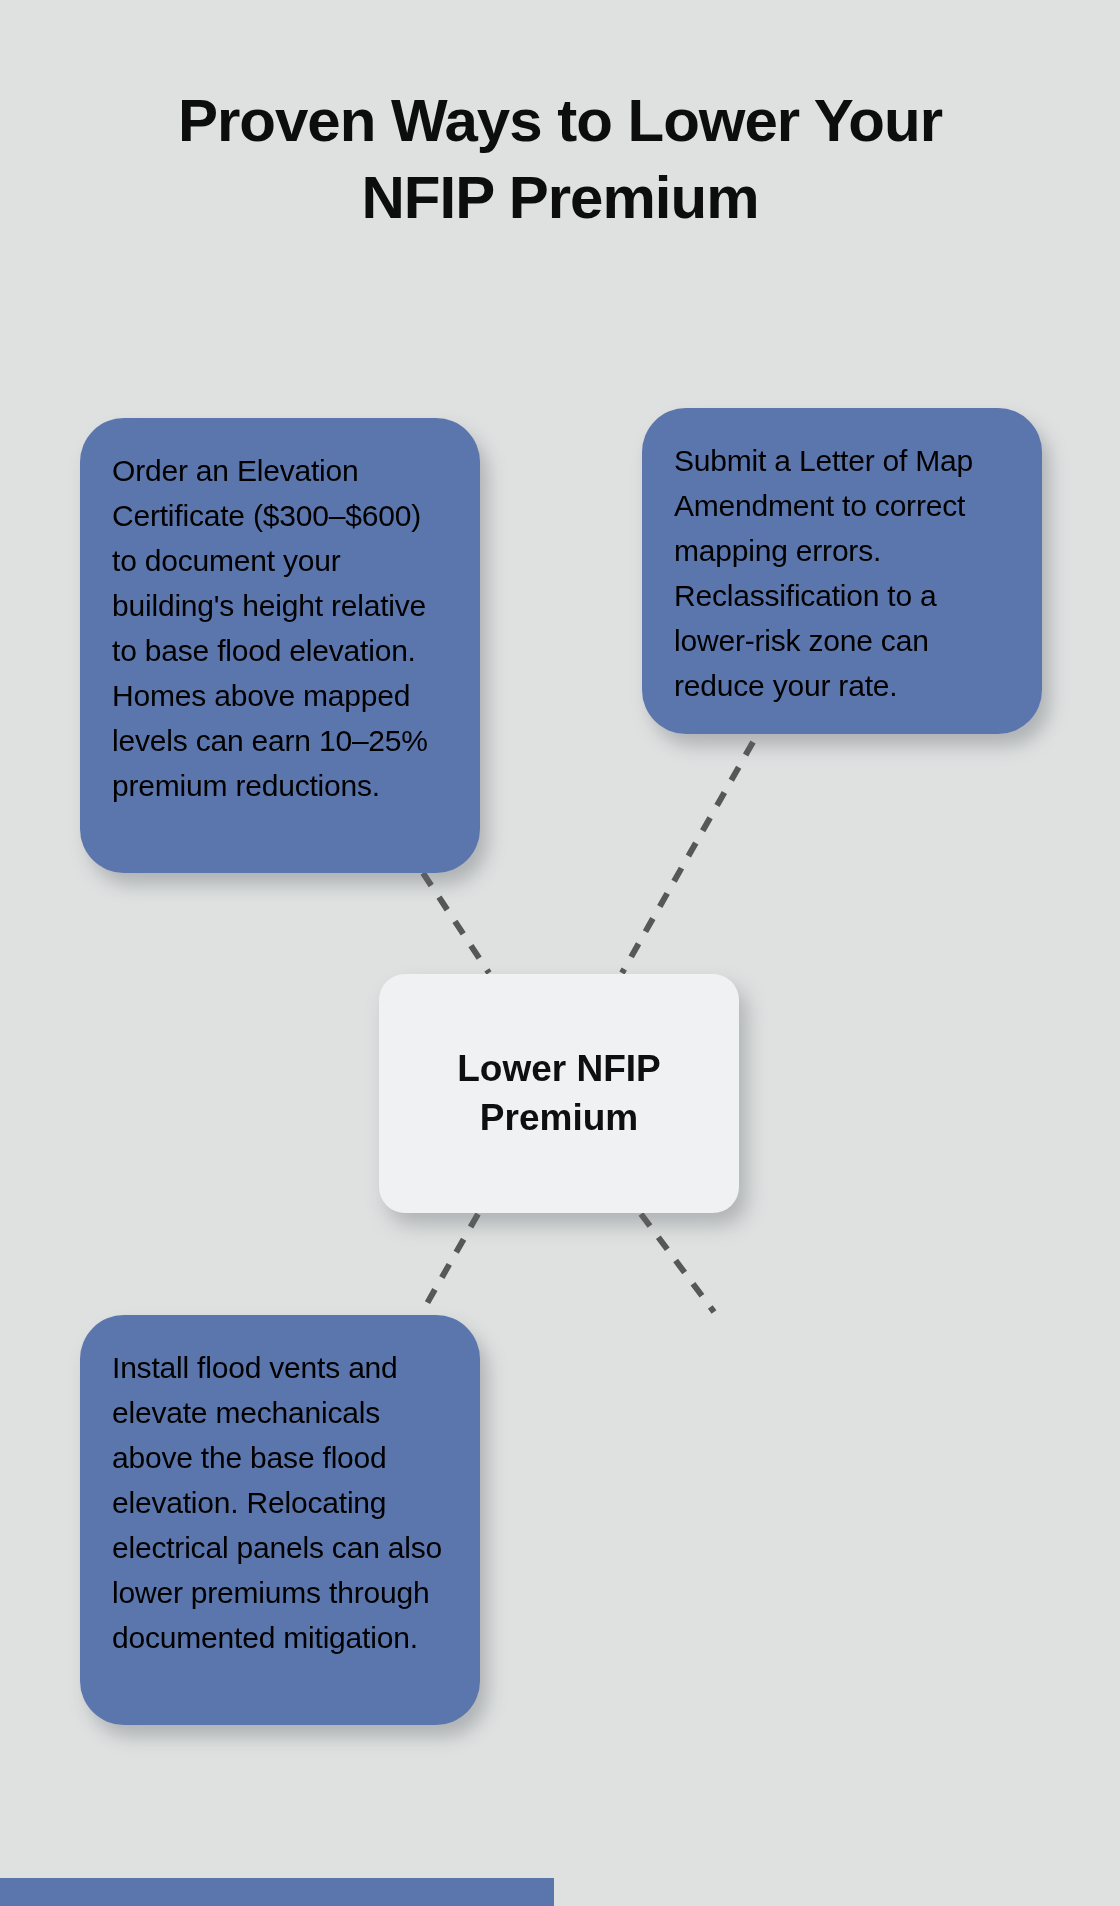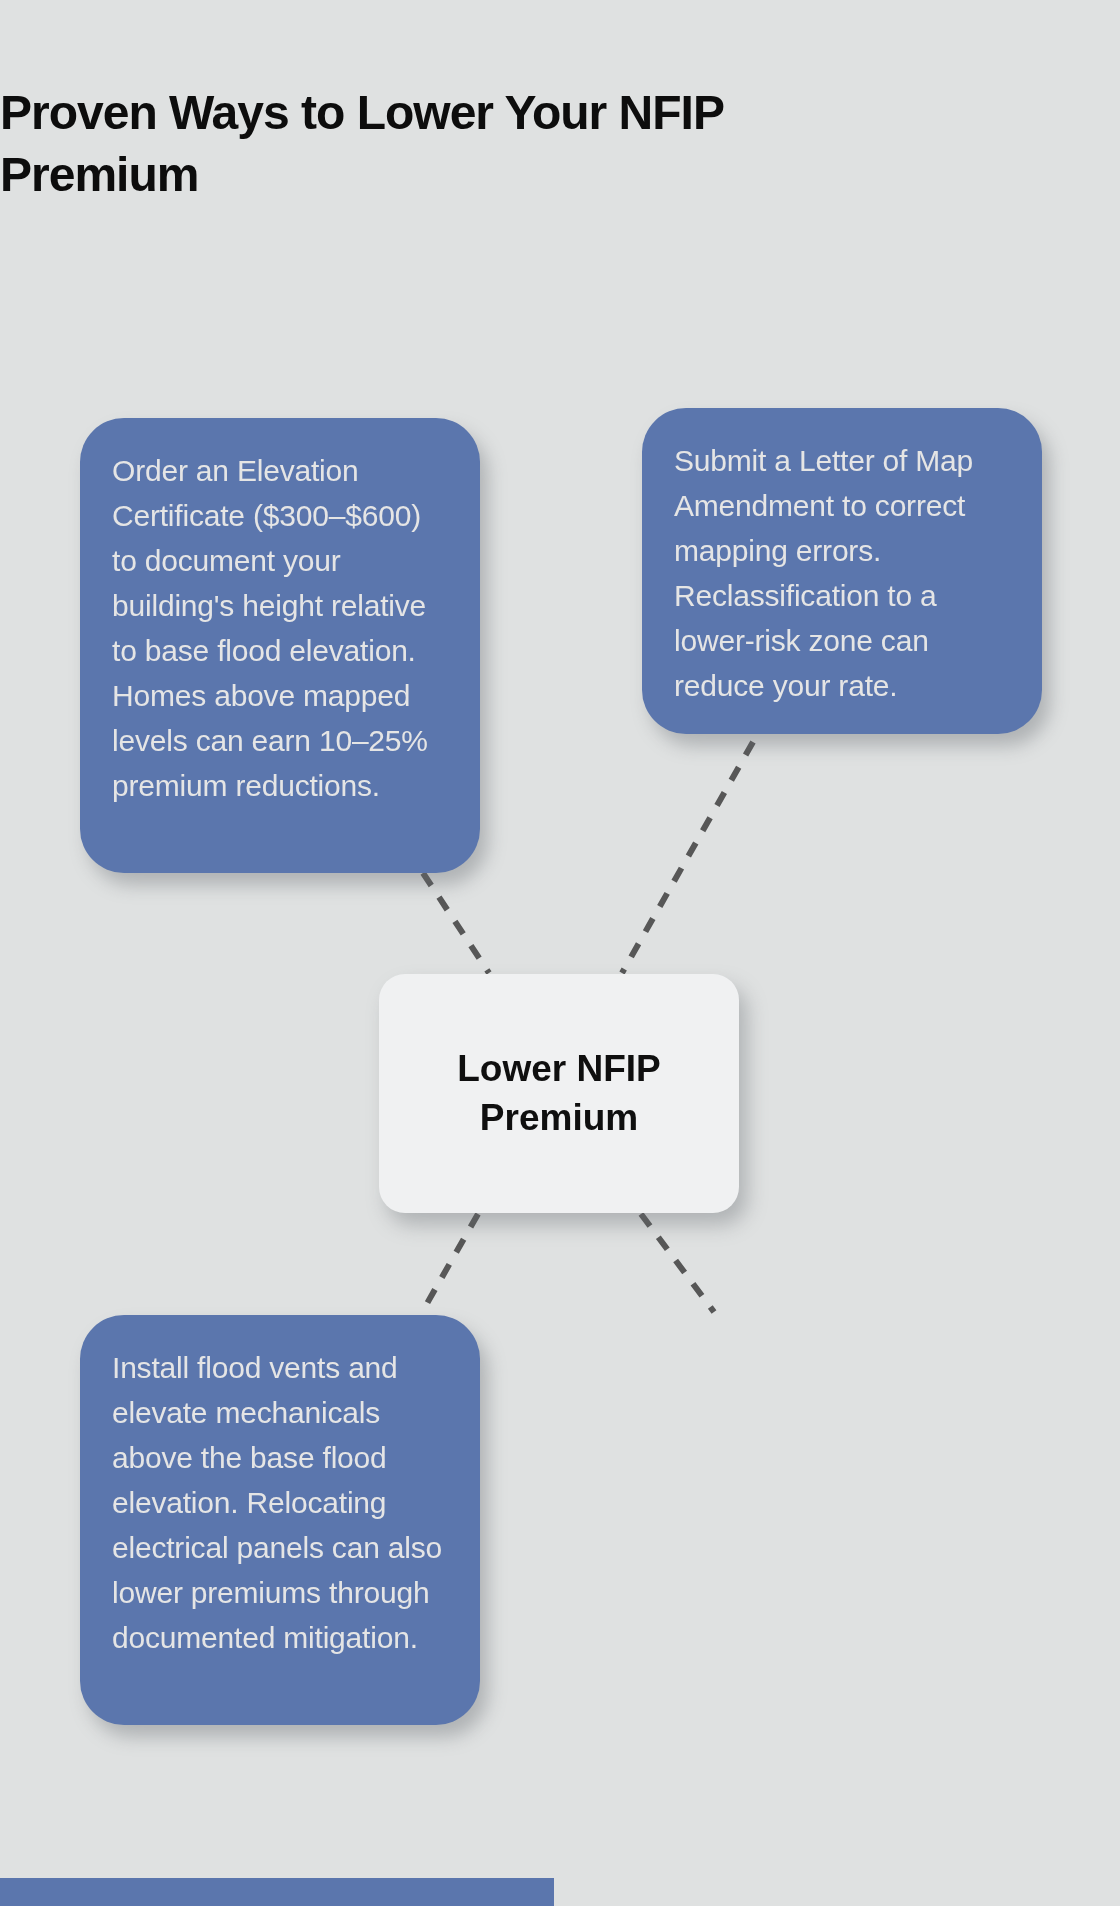--- a/index.html
+++ b/index.html
@@ -13,21 +13,22 @@
     height: 1906px;
     background: #dfe1e1;
     overflow: hidden;
   }
   .title {
     position: absolute;
     top: 82px;
     left: 0;
     width: 100%;
     margin: 0;
-    font-size: 48px;
+    text-align: center;
+    font-size: 60px;
     line-height: 1.29;
     font-weight: 700;
     letter-spacing: -1px;
     color: #0d0d0d;
   }
   .title .inner {
     display: inline-block;
     max-width: 900px;
   }
   .connectors {
@@ -37,21 +38,21 @@
     height: 1906px;
     pointer-events: none;
   }
   .node-card {
     position: absolute;
     width: 400px;
     box-sizing: border-box;
     padding: 30px 32px 26px 32px;
     background: #5b76ad;
     border-radius: 44px;
-    color: #e5e5e5;
+    color: #000000;
     font-size: 30px;
     line-height: 1.5;
     letter-spacing: -0.2px;
     box-shadow: 8px 12px 18px rgba(105,110,116,0.40);
   }
   .node-tl { left: 80px;  top: 418px; min-height: 455px; }
   .node-tr { left: 642px; top: 408px; min-height: 324px; }
   .node-bl { left: 80px;  top: 1315px; min-height: 410px; }
   .node-br { left: 642px; top: 1313px; min-height: 367px; }
   .center-card {

